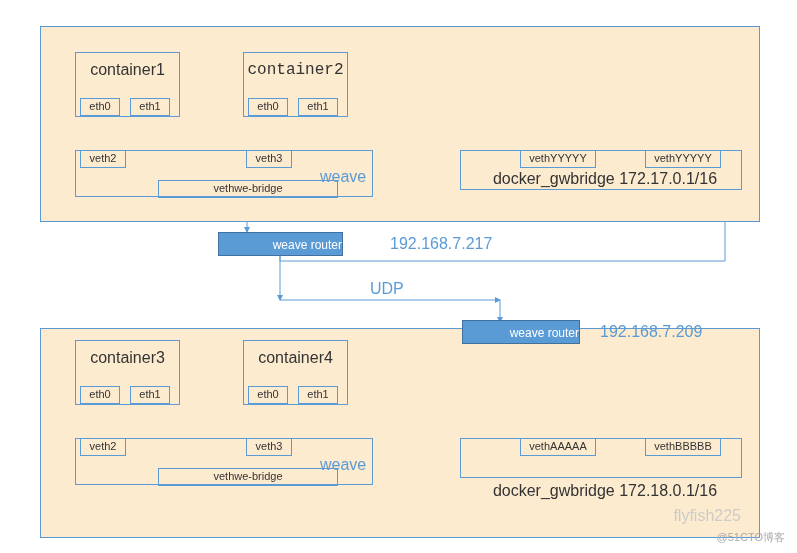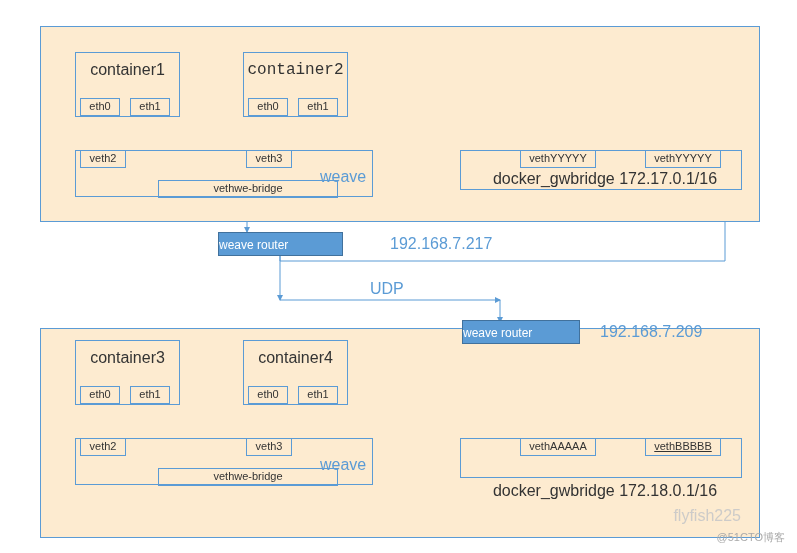--- a/index.html
+++ b/index.html
@@ -33,21 +33,21 @@
   .lbl {
     position: absolute;
     font-size: 16px;
     text-align: center;
   }
   .blue { color: #5B9BD5; }
   .router {
     position: absolute;
     background: #5B9BD5;
     color: #fff;
-    text-align: left;
+    text-align: right;
     font-size: 12px;
     line-height: 24px;
     border: 1px solid #41719C;
   }
   .arrow {
     stroke: #5B9BD5;
     stroke-width: 1;
     fill: none;
   }
   .watermark {
@@ -141,17 +141,17 @@
 <div class="smallbox" style="left:298px;top:386px;width:40px;height:18px;">eth1</div>
 
 <div class="box" style="left:75px;top:438px;width:298px;height:47px;"></div>
 <div class="smallbox" style="left:80px;top:438px;width:46px;height:18px;">veth2</div>
 <div class="smallbox" style="left:246px;top:438px;width:46px;height:18px;">veth3</div>
 <div class="lbl blue" style="left:320px;top:456px;">weave</div>
 <div class="smallbox" style="left:158px;top:468px;width:180px;height:18px;">vethwe-bridge</div>
 
 <div class="box" style="left:460px;top:438px;width:282px;height:40px;"></div>
 <div class="smallbox" style="left:520px;top:438px;width:76px;height:18px;">vethAAAAA</div>
-<div class="smallbox" style="left:645px;top:438px;width:76px;height:18px;text-decoration:underline;">vethBBBBB</div>
+<div class="smallbox" style="left:645px;top:438px;width:76px;height:18px;">vethBBBBB</div>
 <div class="lbl" style="left:490px;top:482px;width:230px;">docker_gwbridge 172.18.0.1/16</div>
 
 <div class="watermark" style="right:56px;bottom:28px;margin-left:24px;">flyfish225</div>
 <div class="sub" style="right:12px;bottom:8px;">@51CTO博客</div>
 
 </body></html>

